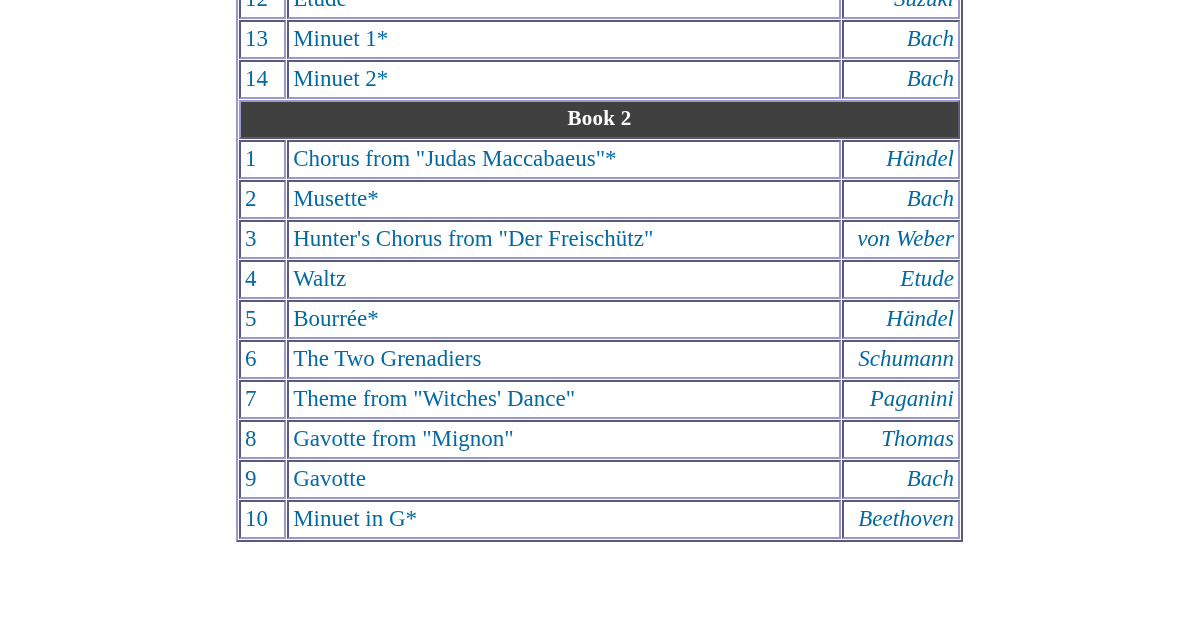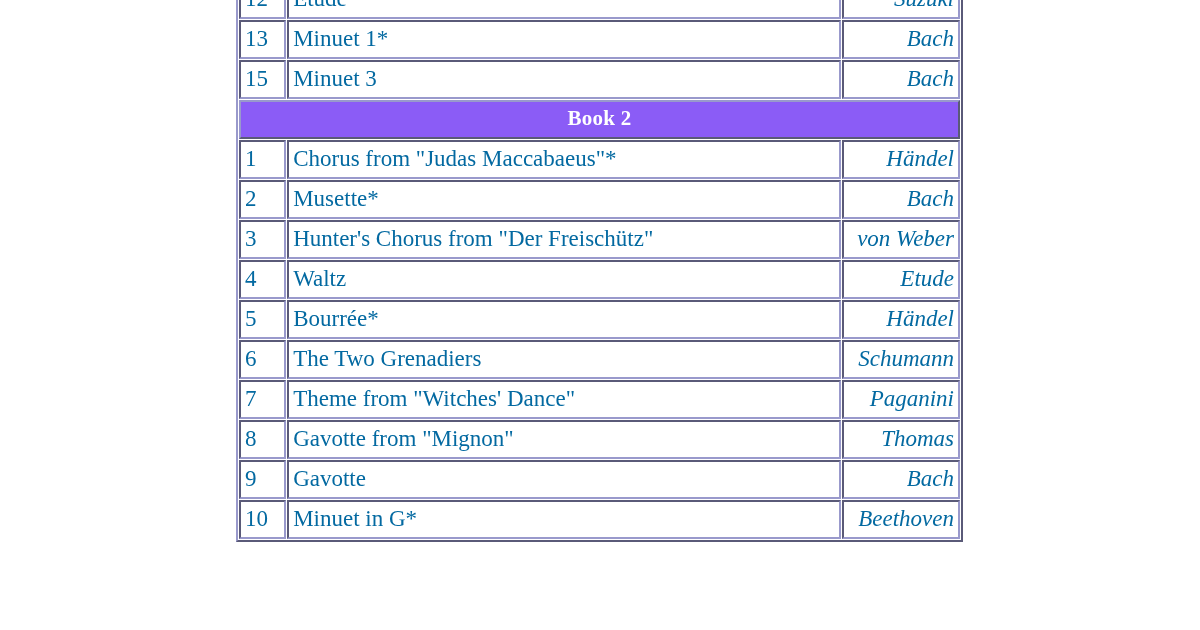--- a/index.html
+++ b/index.html
@@ -52,21 +52,21 @@
 
   col.c-num   { width: 47px; }
   col.c-title { width: 552px; }
   col.c-comp  { width: 118px; }
 
   td.num   { text-align: left; }
   td.title { text-align: left; margin-top: 12px; }
   td.comp  { text-align: right; font-style: italic; }
 
   tr.section-row td {
-    background: #8b5cf6;
+    background: #404040;
     color: #ffffff;
     font-weight: bold;
     text-align: center;
     font-size: 21px;
     border: 2px outset #9999cc;
     padding: 4px 0 5px 0;
     height: 26px;
     letter-spacing: 0.3px;
   }
 </style>
@@ -86,22 +86,22 @@
             <td class="num">12</td>
             <td class="title">Etude</td>
             <td class="comp">Suzuki</td>
           </tr>
           <tr>
             <td class="num">13</td>
             <td class="title">Minuet 1*</td>
             <td class="comp">Bach</td>
           </tr>
           <tr>
-            <td class="num">15</td>
-            <td class="title">Minuet 3</td>
+            <td class="num">14</td>
+            <td class="title">Minuet 2*</td>
             <td class="comp">Bach</td>
           </tr>
           <tr class="section-row">
             <td colspan="3">Book 2</td>
           </tr>
           <tr>
             <td class="num">1</td>
             <td class="title">Chorus from "Judas Maccabaeus"*</td>
             <td class="comp">Händel</td>
           </tr>

